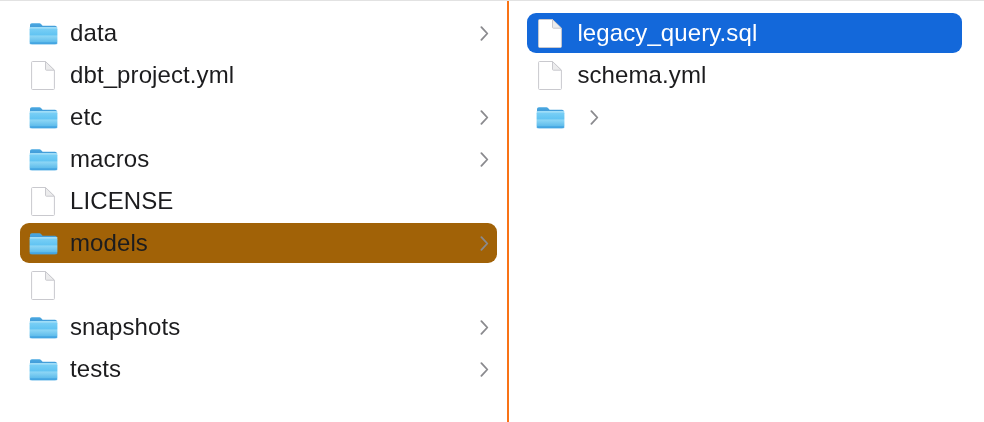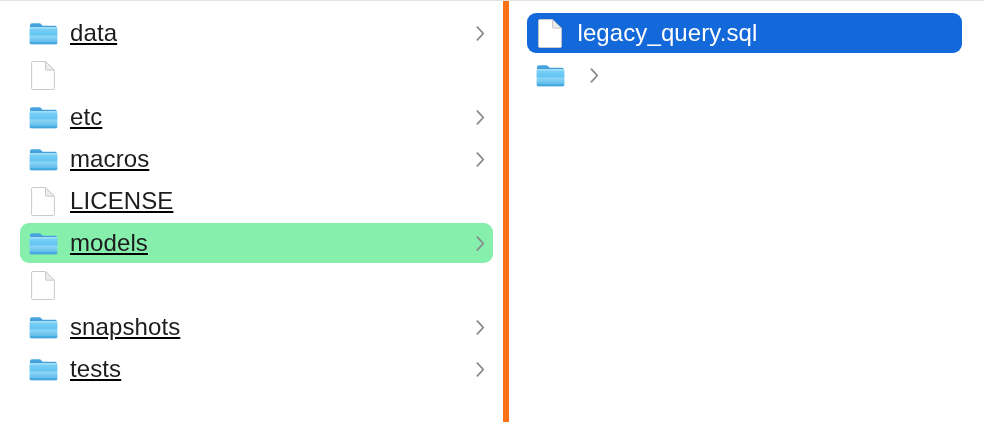--- a/index.html
+++ b/index.html
@@ -30,22 +30,21 @@
   .column {
     position: relative;
     height: 100%;
     box-sizing: border-box;
     padding-top: 10px;
     overflow: hidden;
   }
 
   .column.col-left {
     width: 528px;
-    border-right: 6px solid #f97316;
-    text-decoration: underline;
+    border-right: 2px solid #f97316;
   }
 
   .column.col-right {
     width: 492px;
   }
 
   .row {
     position: relative;
     display: flex;
     align-items: center;
@@ -59,21 +58,21 @@
   }
   .col-right .row {
     margin-left: 18px;
     margin-right: 22px;
   }
 
   .row.selected-active {
     background: #1368da;
   }
   .row.selected-inactive {
-    background: #86efac;
+    background: #a16207;
   }
 
   .icon-wrap {
     width: 30px;
     height: 30px;
     flex: 0 0 30px;
     display: flex;
     align-items: center;
     justify-content: center;
     margin-right: 12px;
@@ -142,20 +141,21 @@
   </svg>
 </span>
         </div>
         <div class="row">
           <span class="icon-wrap">
   <svg class="icon-svg" width="24" height="29" viewBox="0 0 24 29" xmlns="http://www.w3.org/2000/svg">
     <path d="M0.6 1.3C0.6 0.85 0.95 0.5 1.4 0.5h13.1L23.4 9.2v18.5c0 0.45-0.35 0.8-0.8 0.8H1.4c-0.45 0-0.8-0.35-0.8-0.8z" fill="#ffffff" stroke="#c9c9ce" stroke-width="1"></path>
     <path d="M14.5 0.5 23.4 9.2h-8.1c-0.45 0-0.8-0.35-0.8-0.8z" fill="#ececed" stroke="#c9c9ce" stroke-width="1"></path>
   </svg>
 </span>
+          <span class="row-label">dbt_project.yml</span>
           <span class="chevron hidden">
   <svg width="9" height="15" viewBox="0 0 9 15" xmlns="http://www.w3.org/2000/svg">
     <path d="M1.4 1.2 7.3 7.5 1.4 13.8" fill="none" stroke="#8a8a8e" stroke-width="1.8" stroke-linecap="round" stroke-linejoin="round"></path>
   </svg>
 </span>
         </div>
         <div class="row">
           <span class="icon-wrap">
   <svg class="icon-svg" width="29" height="24" viewBox="0 0 29 24" xmlns="http://www.w3.org/2000/svg">
     <defs>
@@ -336,20 +336,34 @@
 </span>
           <span class="row-label">legacy_query.sql</span>
           <span class="chevron hidden">
   <svg width="9" height="15" viewBox="0 0 9 15" xmlns="http://www.w3.org/2000/svg">
     <path d="M1.4 1.2 7.3 7.5 1.4 13.8" fill="none" stroke="#8a8a8e" stroke-width="1.8" stroke-linecap="round" stroke-linejoin="round"></path>
   </svg>
 </span>
         </div>
         <div class="row">
           <span class="icon-wrap">
+  <svg class="icon-svg" width="24" height="29" viewBox="0 0 24 29" xmlns="http://www.w3.org/2000/svg">
+    <path d="M0.6 1.3C0.6 0.85 0.95 0.5 1.4 0.5h13.1L23.4 9.2v18.5c0 0.45-0.35 0.8-0.8 0.8H1.4c-0.45 0-0.8-0.35-0.8-0.8z" fill="#ffffff" stroke="#c9c9ce" stroke-width="1"></path>
+    <path d="M14.5 0.5 23.4 9.2h-8.1c-0.45 0-0.8-0.35-0.8-0.8z" fill="#ececed" stroke="#c9c9ce" stroke-width="1"></path>
+  </svg>
+</span>
+          <span class="row-label">schema.yml</span>
+          <span class="chevron hidden">
+  <svg width="9" height="15" viewBox="0 0 9 15" xmlns="http://www.w3.org/2000/svg">
+    <path d="M1.4 1.2 7.3 7.5 1.4 13.8" fill="none" stroke="#8a8a8e" stroke-width="1.8" stroke-linecap="round" stroke-linejoin="round"></path>
+  </svg>
+</span>
+        </div>
+        <div class="row">
+          <span class="icon-wrap">
   <svg class="icon-svg" width="29" height="24" viewBox="0 0 29 24" xmlns="http://www.w3.org/2000/svg">
     <defs>
       <linearGradient id="fbTab" x1="0" y1="0" x2="0" y2="1">
         <stop offset="0" stop-color="#4aa9e2"></stop>
         <stop offset="1" stop-color="#3f96d4"></stop>
       </linearGradient>
       <linearGradient id="fbBody" x1="0" y1="0" x2="0" y2="1">
         <stop offset="0" stop-color="#7fd2f7"></stop>
         <stop offset="0.45" stop-color="#62c4f2"></stop>
         <stop offset="0.52" stop-color="#8cd6f5"></stop>

